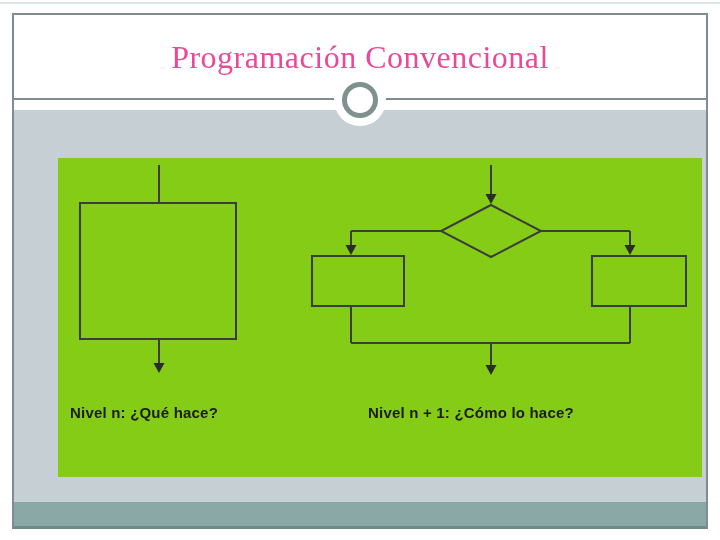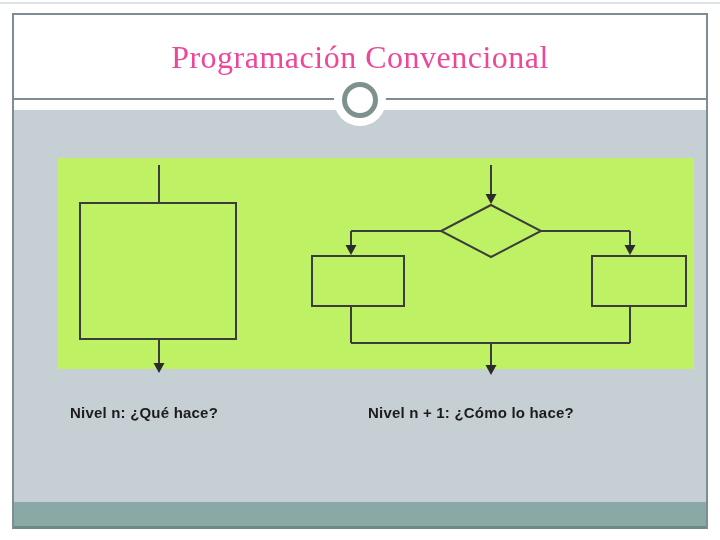--- a/index.html
+++ b/index.html
@@ -64,22 +64,23 @@
   }
   .ornament-ring {
     position: absolute; left: 342px; top: 82px; width: 36px; height: 36px;
     box-sizing: border-box;
     border: 5px solid #7e918e;
     background: #ffffff;
     border-radius: 50%; z-index: 6;
   }
 
   .figure-panel {
-    position: absolute; left: 44px; top: 48px; width: 636px; height: 211px;
-    background: #bef264;
+    position: absolute; left: 44px; top: 48px; width: 636px; height: 319px;
+    background: #84cc16;
+    padding-left: 8px;
   }
   .flow-svg { position: absolute; left: 0; top: 0; }
 
   .flow-label {
     position: absolute;
     top: 246px;
     font-family: "Liberation Sans", sans-serif;
     font-size: 15px;
     font-weight: bold;
     color: #1c1c1c;

